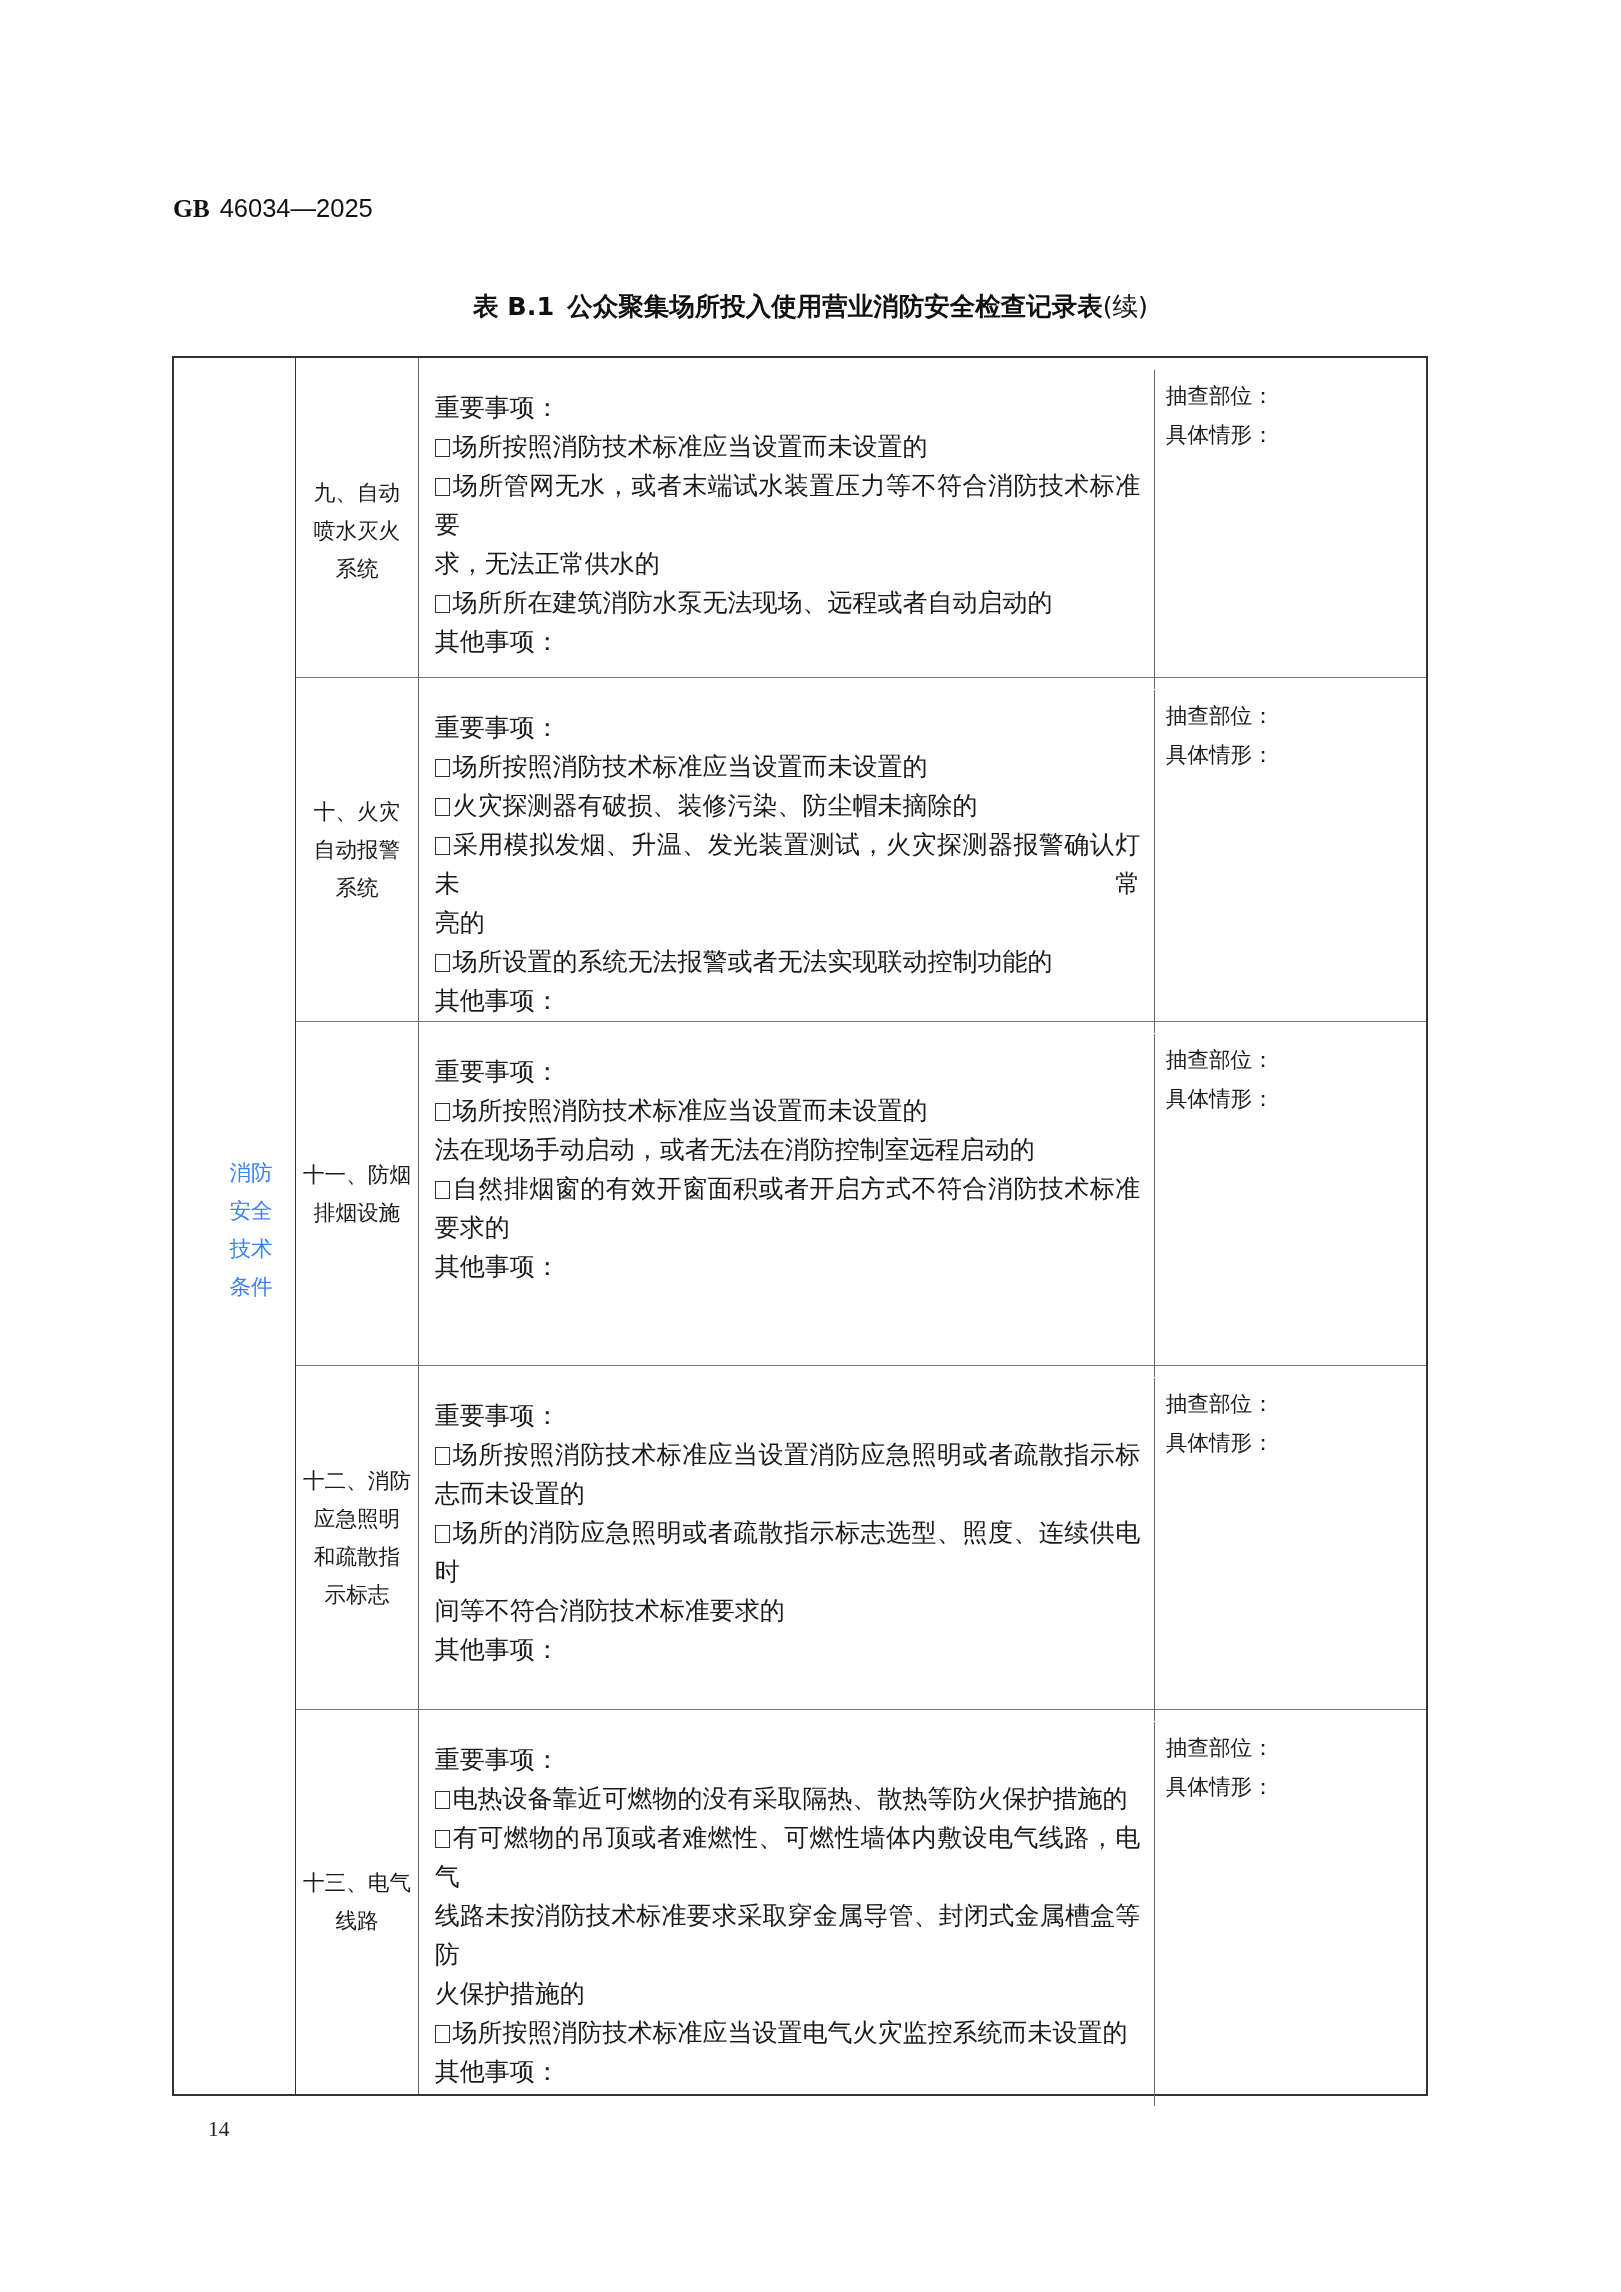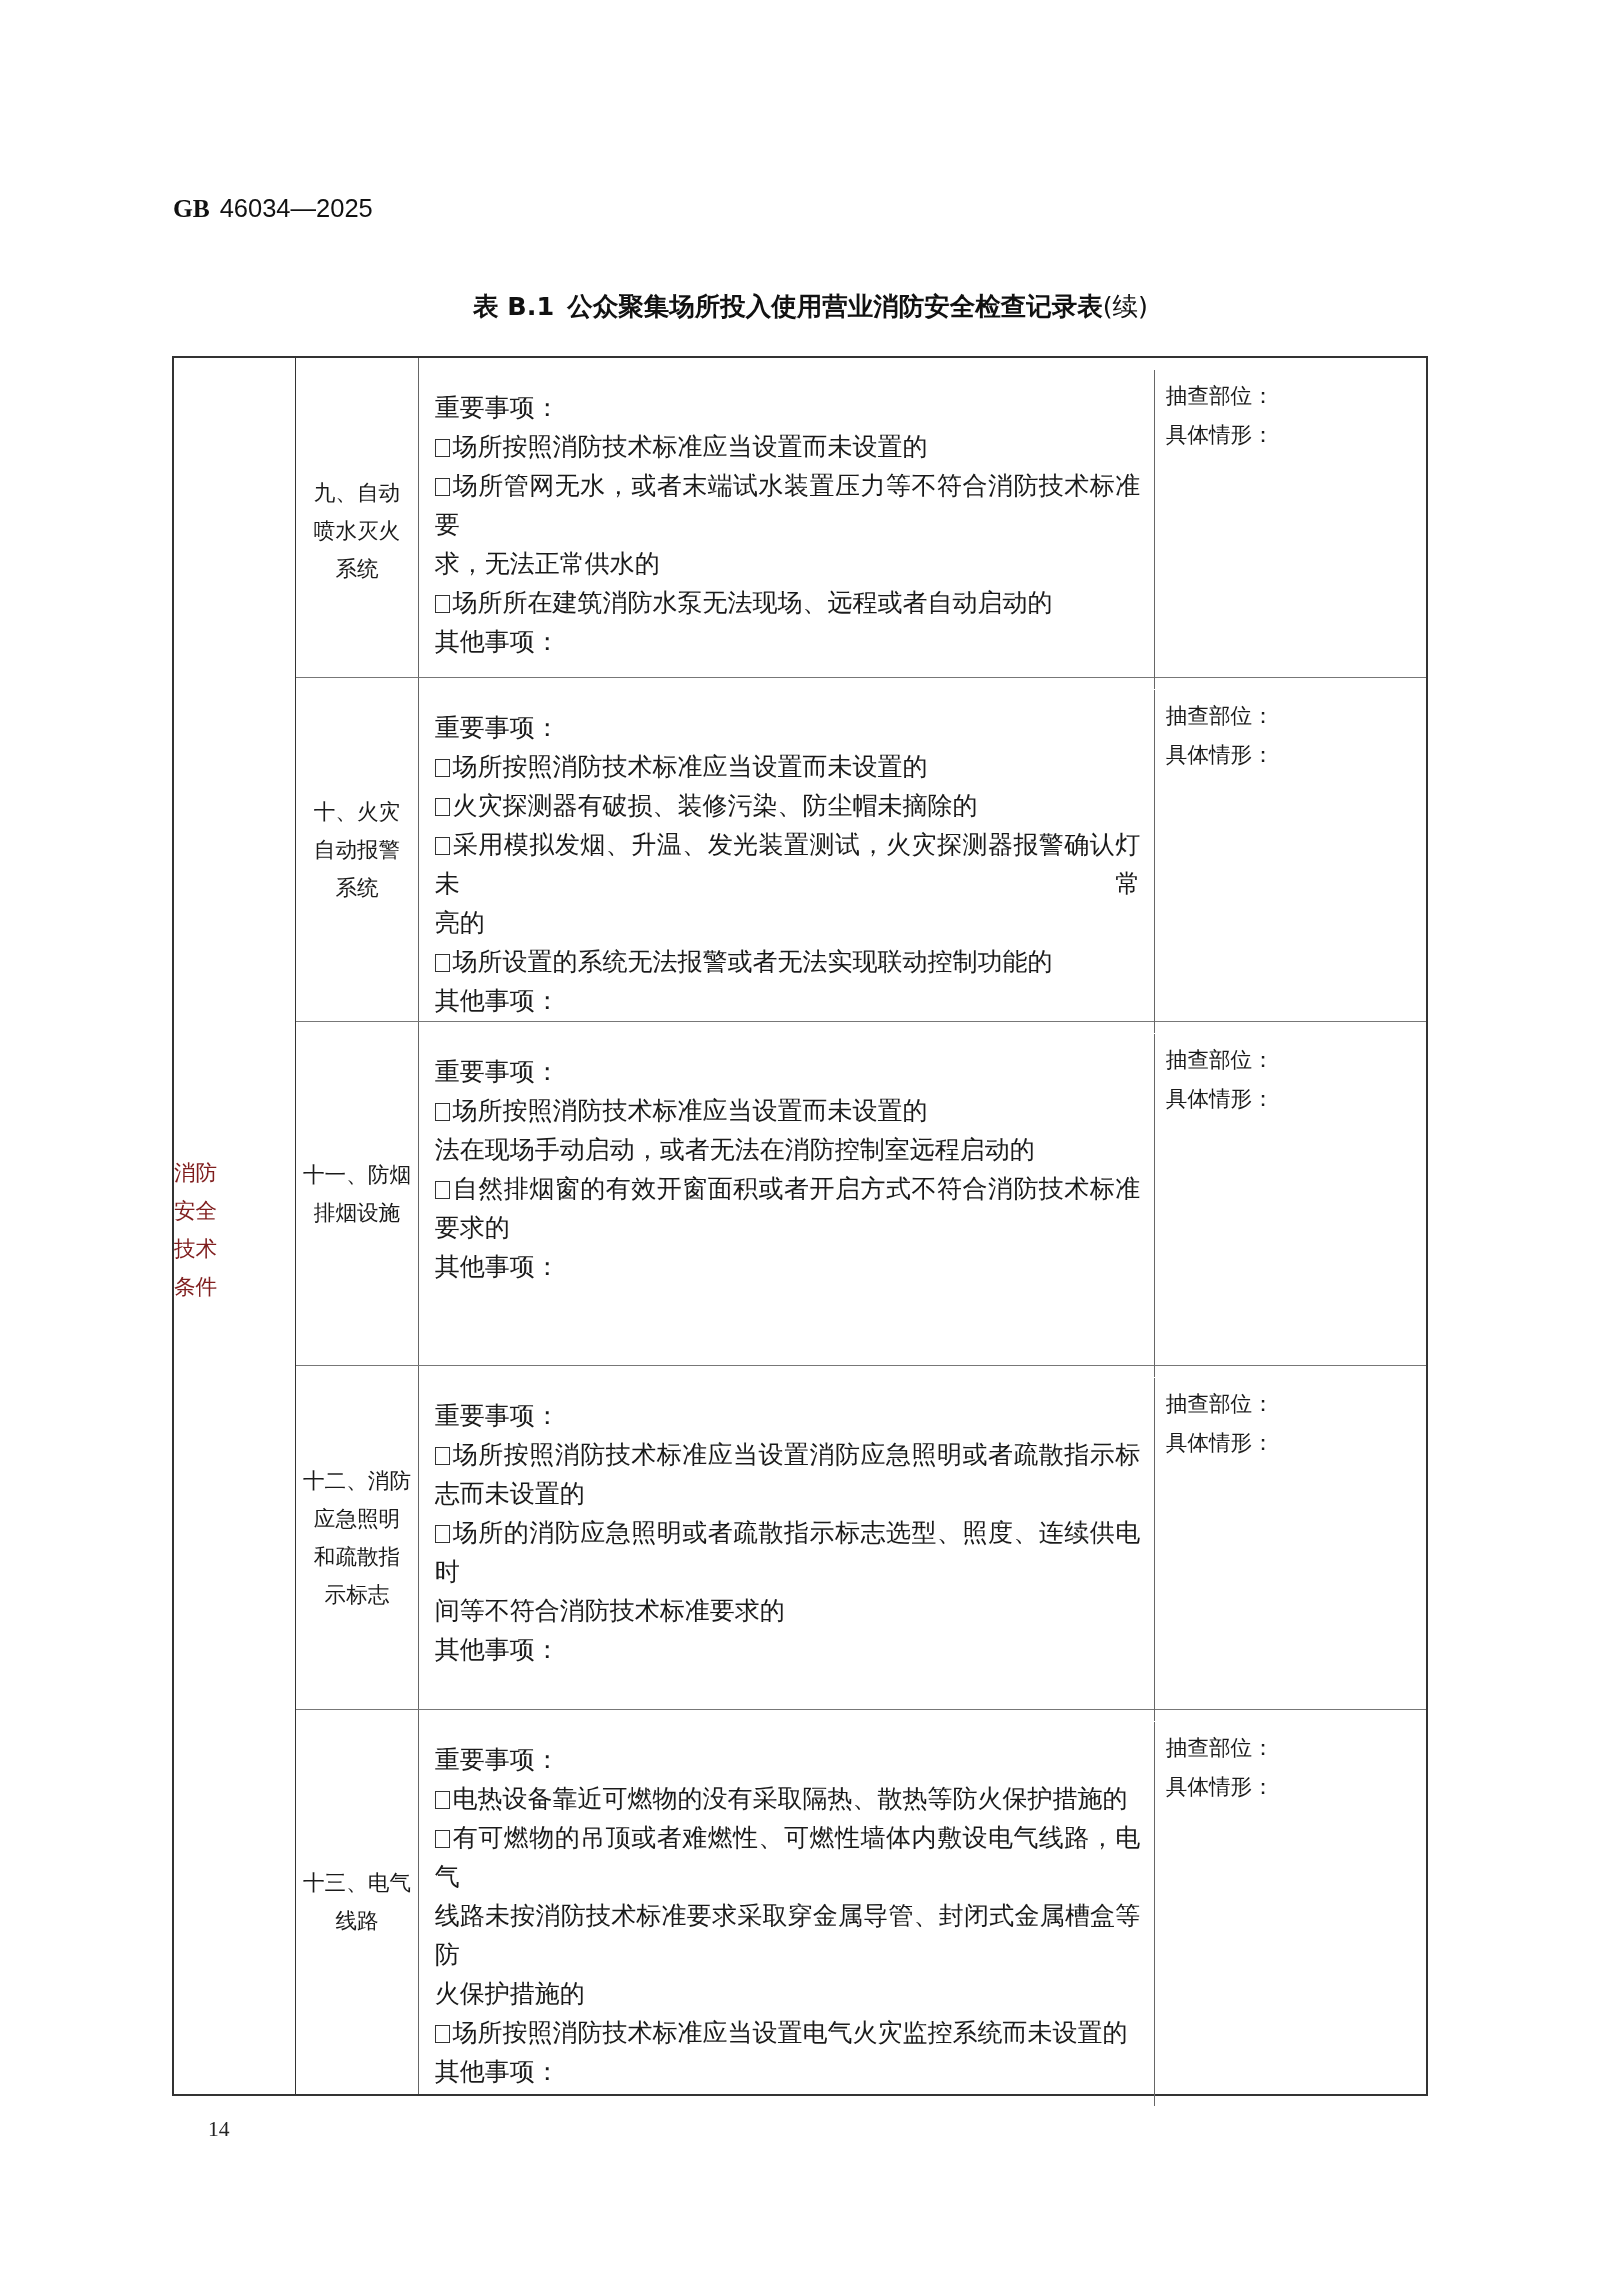--- a/index.html
+++ b/index.html
@@ -10,22 +10,22 @@
   .std-code .gb { font-family: "Liberation Serif", "DejaVu Serif", serif; font-weight: bold; margin-right: 9.8px; }
   .table-title { position: absolute; left: 0; width: 1621px; top: 290px; text-align: center;
                  font-size: 25.5px; line-height: 33px; font-weight: bold;
                  font-family: "DejaVu Sans", "Liberation Sans", sans-serif; color: #111; }
   .table-title .label { margin-right: 13px; }
   .table-title .cont { font-weight: normal; }
   .grid { position: absolute; left: 172px; top: 356px; width: 1256px; height: 1740px;
           border: 2px solid #333; box-sizing: border-box; }
   .category-cell { position: absolute; left: 0; top: 0; width: 122px; height: 100%;
                    border-right: 1.5px solid #333; box-sizing: border-box; }
-  .category-text { position: absolute; left: 0; width: 122px; top: 796px; text-align: left;
-                   font-size: 21.6px; line-height: 38px; color: #7f1d1d; }
+  .category-text { position: absolute; left: 16px; width: 122px; top: 796px; text-align: center;
+                   font-size: 21.6px; line-height: 38px; color: #3b82f6; }
   .section { position: absolute; left: 122px; width: 1130px; box-sizing: border-box;
              border-bottom: 1.5px solid #777; }
   .section.last { border-bottom: none; }
   .sec-name { position: absolute; left: 0; top: 0; width: 123px; height: 100%;
               border-right: 1.5px solid #666; box-sizing: border-box;
               display: flex; align-items: center; justify-content: center; text-align: center;
               font-size: 21.6px; line-height: 38px; }
   .sec-name span { display: block; width: 108px; }
   .sec-content { position: absolute; left: 123px; top: 12px; width: 736px; height: 100%;
                  border-right: 1.5px solid #666; box-sizing: border-box;

